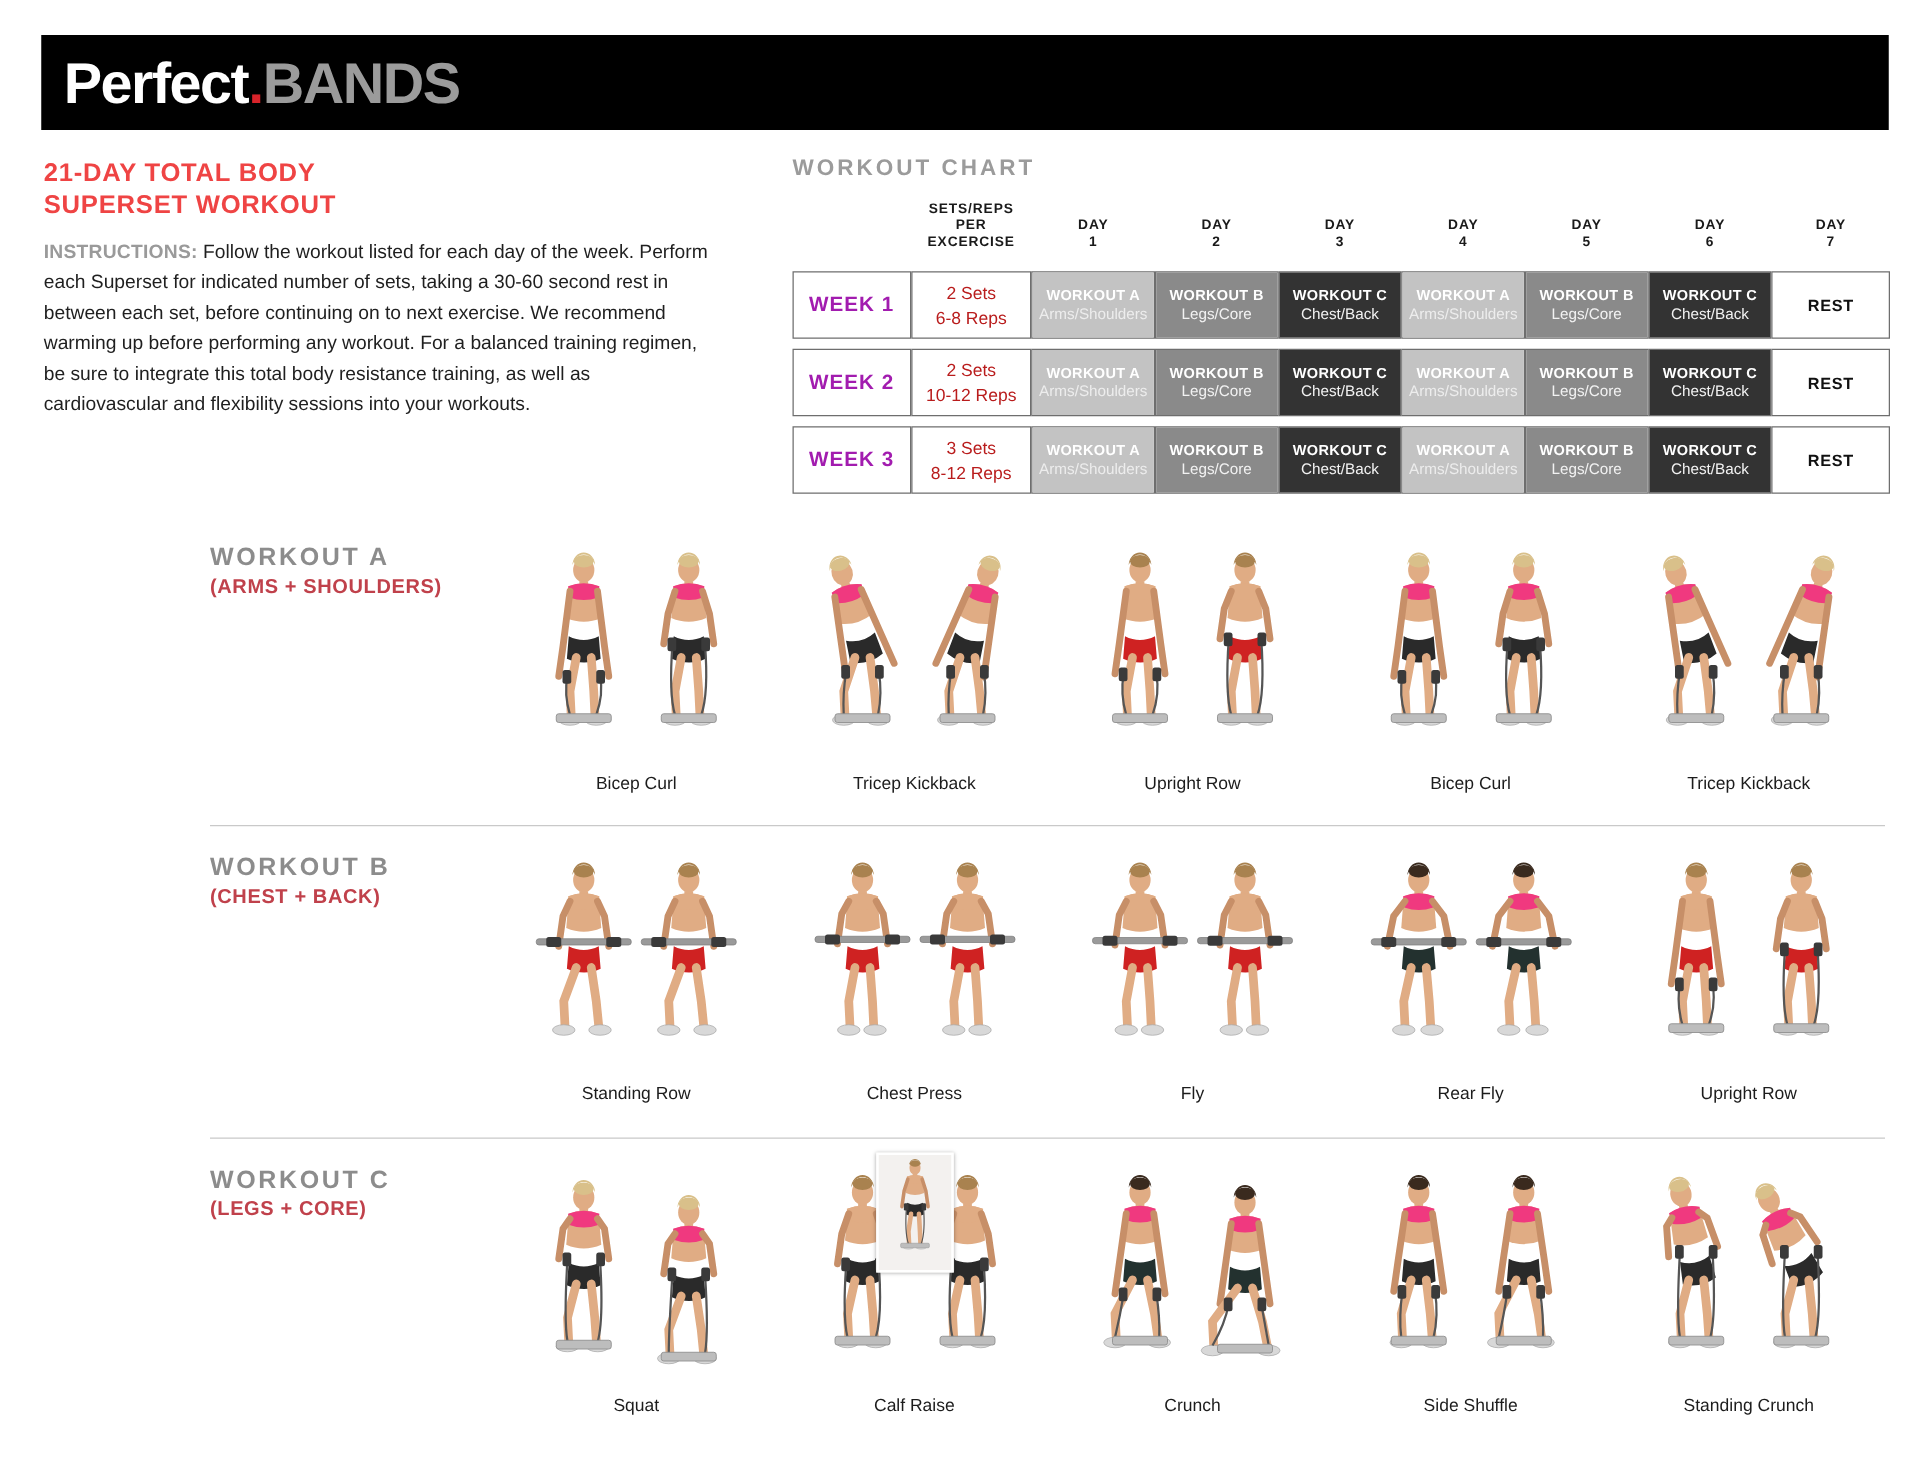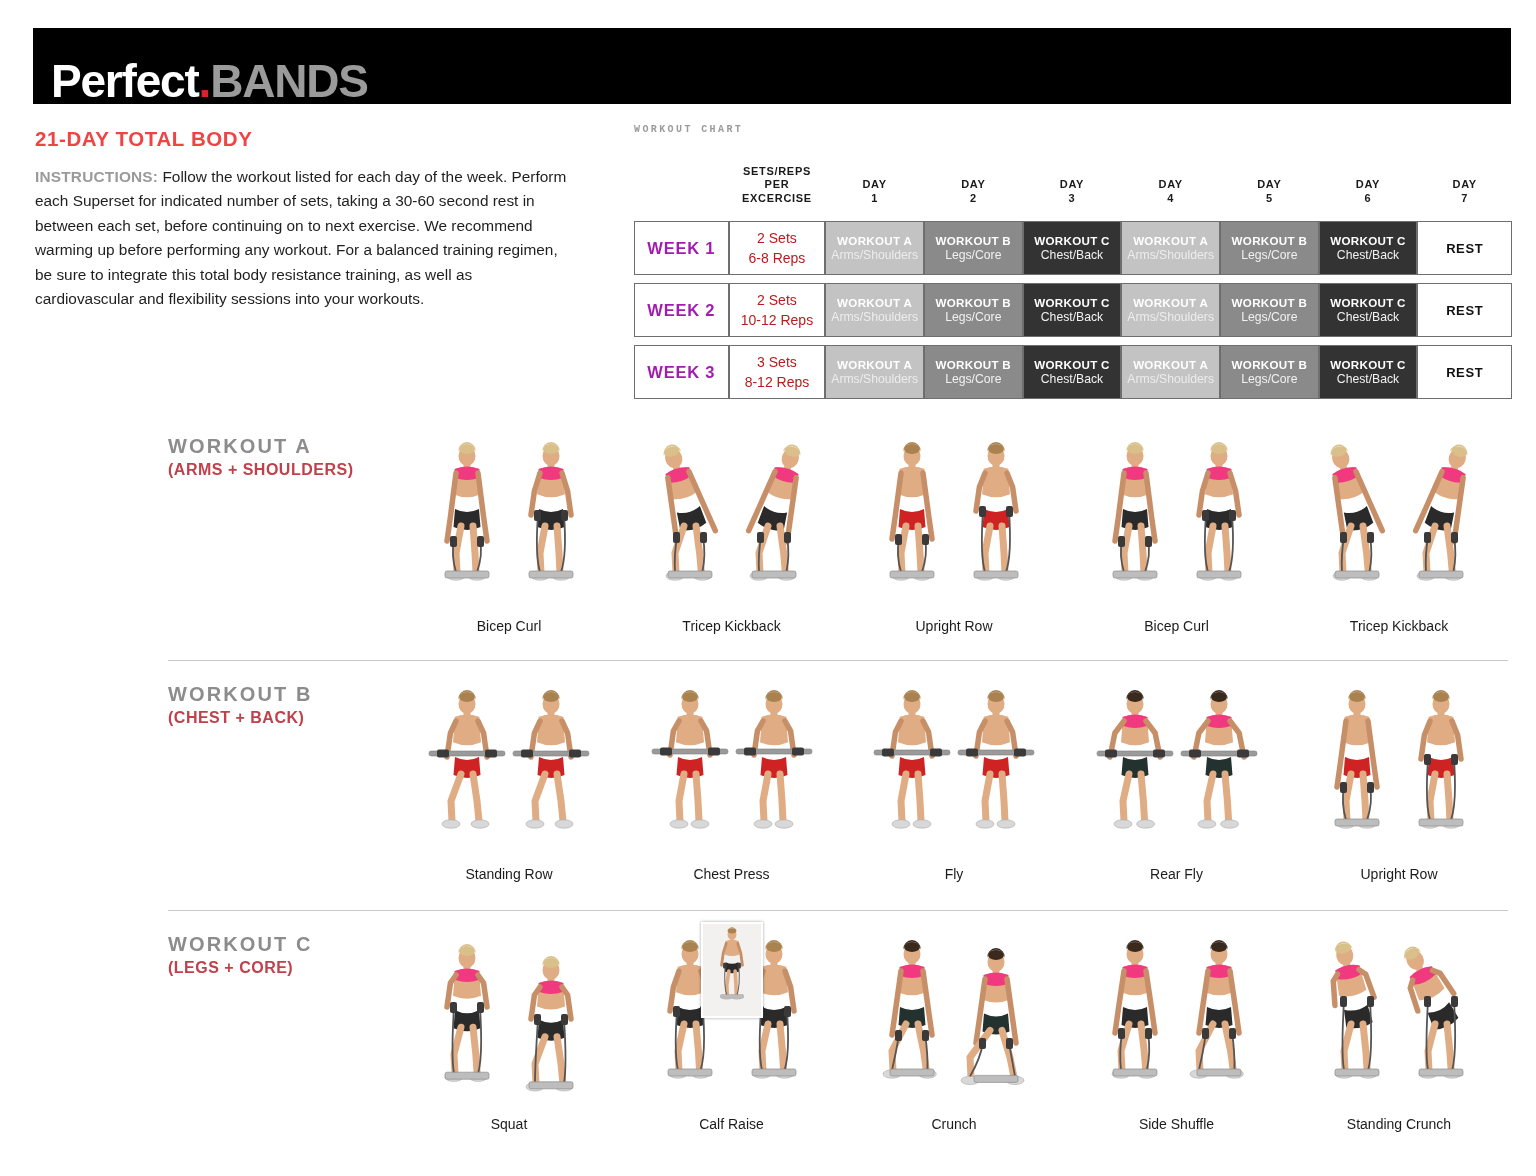--- a/index.html
+++ b/index.html
@@ -15,21 +15,21 @@
 
   
   .header-bar {
     position: absolute;
     left: 33px;
     top: 28px;
     width: 1478px;
     height: 76px;
     background: #000000;
     display: flex;
-    align-items: flex-end;
+    align-items: center;
   }
   .logo {
     margin-left: 18px;
     font-size: 46px;
     font-weight: bold;
     letter-spacing: -1.2px;
     line-height: 1;
     white-space: nowrap;
   }
   .logo-perfect { color: #ffffff; }
@@ -64,26 +64,25 @@
   }
 
   
   .chart-wrap {
     position: absolute;
     left: 634px;
     top: 124px;
     width: 878px;
   }
   .chart-heading {
-    font-size: 10px;
+    font-size: 18px;
     font-weight: bold;
     color: #9b9b9b;
     letter-spacing: 2.4px;
-    margin-bottom: 22px;
-    font-family: Liberation Mono, monospace;
+    margin-bottom: 8px;
   }
   table.chart {
     border-collapse: separate;
     border-spacing: 0 8px;
     width: 100%;
     table-layout: fixed;
   }
   table.chart col.c-week   { width: 94px; }
   table.chart col.c-sets   { width: 96px; }
   table.chart col.c-day    { width: 98px; }
@@ -251,20 +250,21 @@
 
 <div class="header-bar">
   <div class="logo">
     <span class="logo-perfect">Perfect</span><span class="logo-dot">.</span><span class="logo-bands">BANDS</span>
   </div>
 </div>
 
 <div class="intro">
   <div class="intro-title">
     <div>21-DAY TOTAL BODY</div>
+    <div>SUPERSET WORKOUT</div>
   </div>
   <p class="intro-body"><span class="intro-label">INSTRUCTIONS:</span><span> Follow the workout listed for each day of the week. Perform each Superset for indicated number of sets, taking a 30-60 second rest in between each set, before continuing on to next exercise. We recommend warming up before performing any workout. For a balanced training regimen, be sure to integrate this total body resistance training, as well as cardiovascular and flexibility sessions into your workouts.</span></p>
 </div>
 
 <div class="chart-wrap">
   <div class="chart-heading">WORKOUT CHART</div>
   <table class="chart">
     <colgroup>
       <col class="c-week">
         <col class="c-sets">

